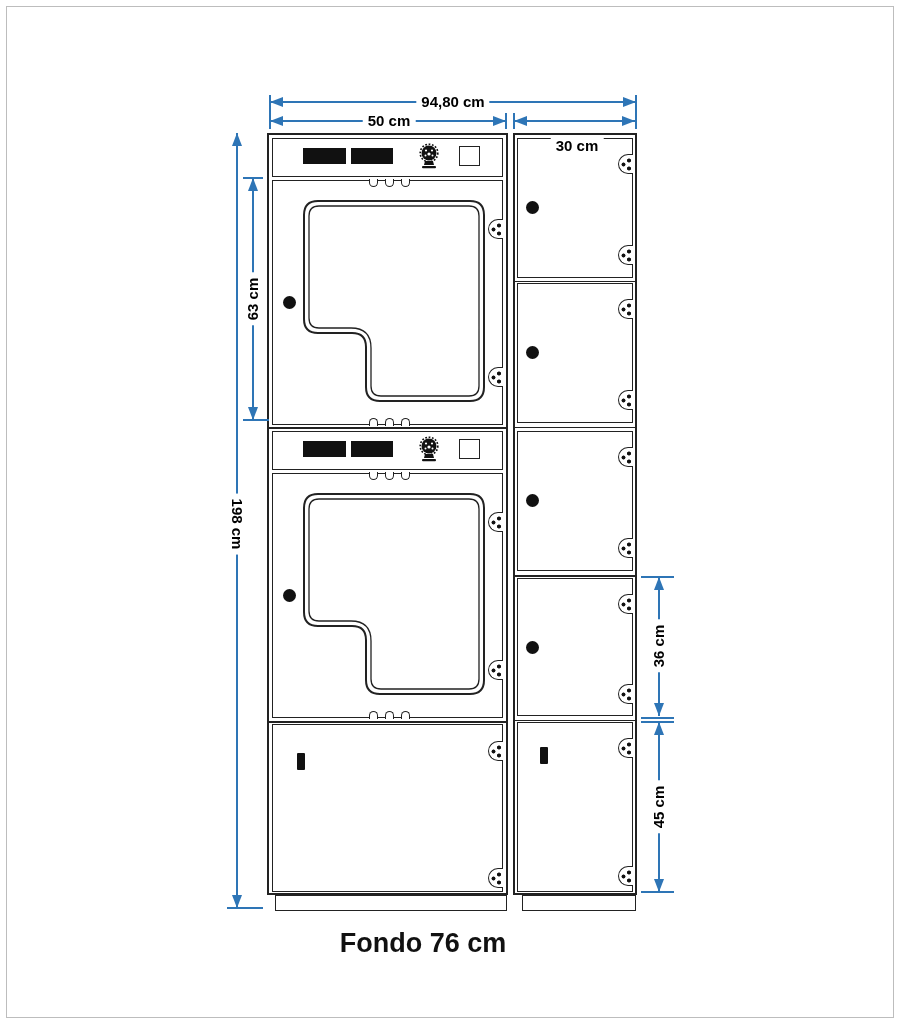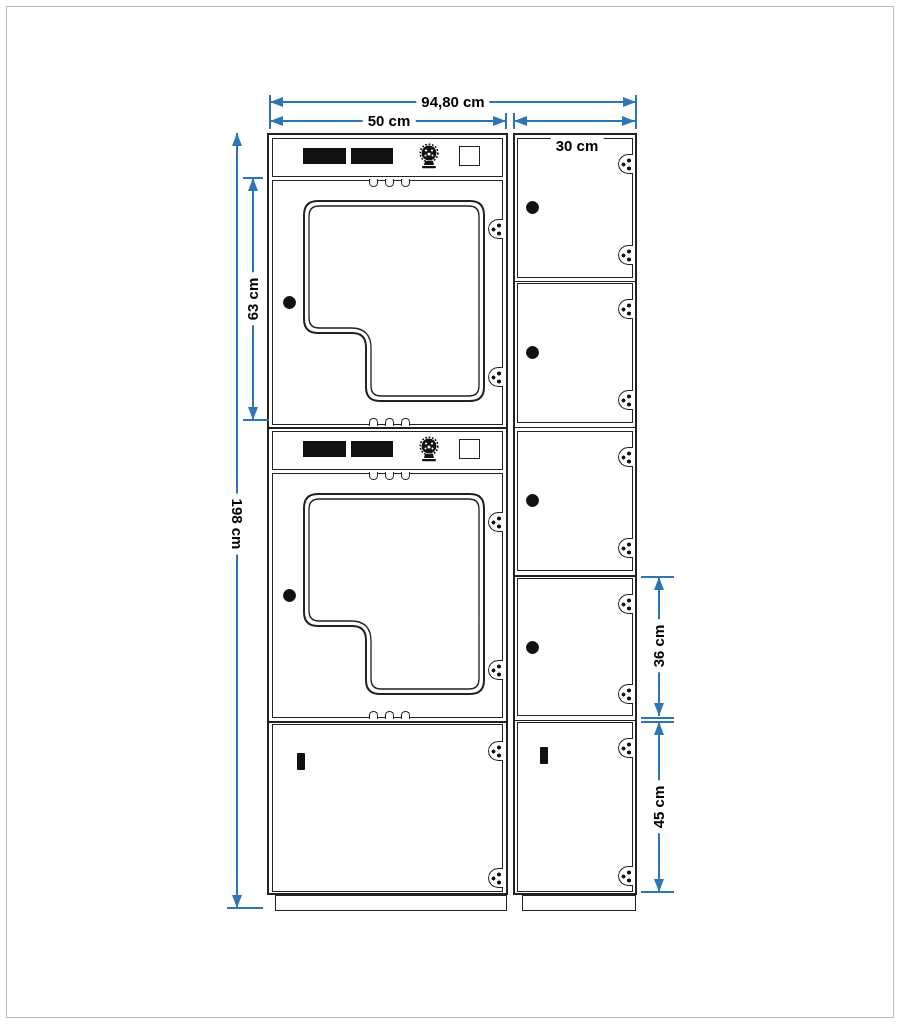--- a/index.html
+++ b/index.html
@@ -200,13 +200,14 @@
   <div class="arr d" style="left:654px;top:703px;"></div>
   <div class="dim-label rot-ccw" style="left:659px;top:646px;">36 cm</div>
 
   <div class="dim" style="left:641px;top:721px;width:33px;height:2px;"></div>
   <div class="dim" style="left:641px;top:891px;width:33px;height:2px;"></div>
   <div class="dim" style="left:658px;top:722px;width:2px;height:170px;"></div>
   <div class="arr u" style="left:654px;top:722px;"></div>
   <div class="arr d" style="left:654px;top:879px;"></div>
   <div class="dim-label rot-ccw" style="left:659px;top:807px;">45 cm</div>
 
+  <div class="caption" style="left:423px;top:943px;">Fondo 76 cm</div>
 </div>
 
 </body></html>

